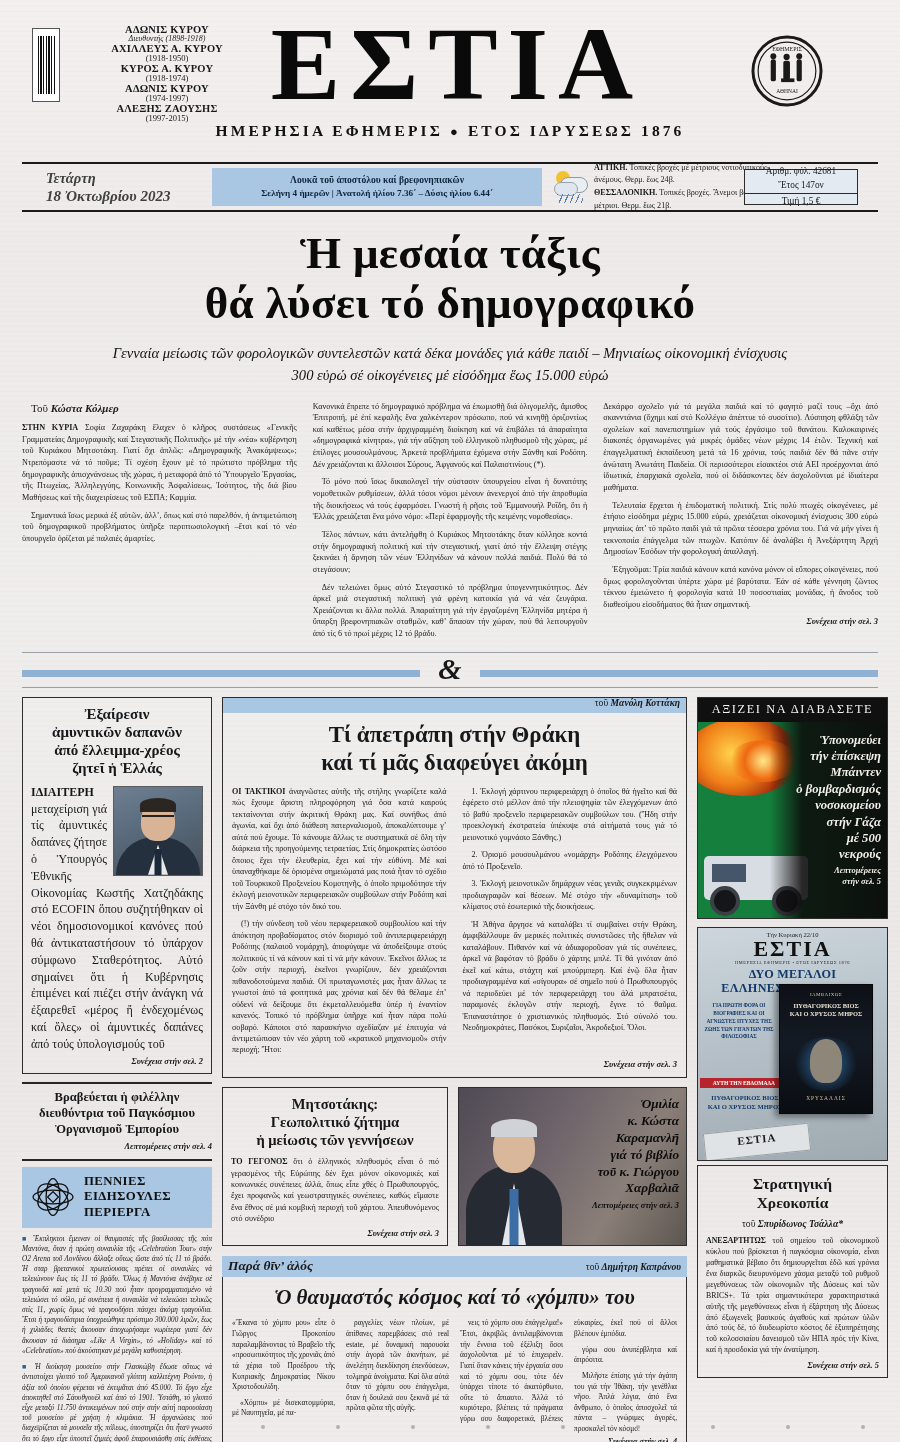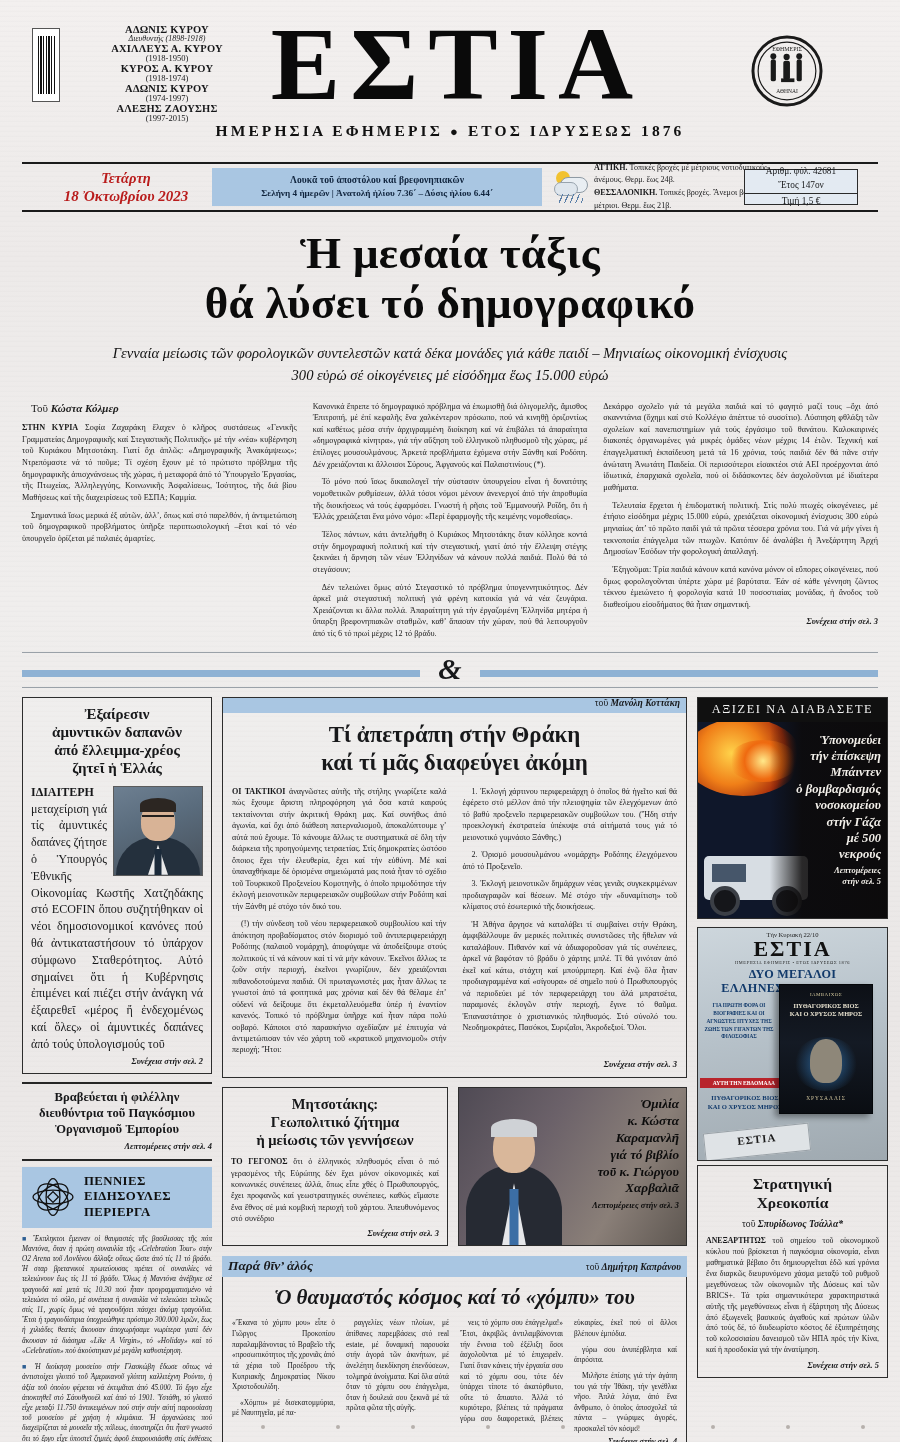--- a/index.html
+++ b/index.html
@@ -57,21 +57,21 @@
   .seal{
     position:absolute;right:54px;top:34px;width:74px;height:74px;border-radius:50%;
   }
 
   
   .datebar{
     position:relative;height:46px;margin-top:2px;
     border-top:2.2px solid #1b1b1b;border-bottom:2.2px solid #1b1b1b;
   }
   .db-cell{position:absolute;top:0;bottom:0;display:flex;flex-direction:column;justify-content:center;}
-  .db-date{left:24px;width:160px;text-align:center;color:#b91c1c;}
+  .db-date{left:24px;width:160px;color:#404040;}
   .db-date .d1{font-size:14.5px;font-weight:700;font-style:italic;line-height:1.25;}
   .db-date .d2{font-size:15px;font-weight:700;font-style:italic;line-height:1.25;}
   .db-saint{
     left:190px;width:330px;background:#a9c6e2;text-align:center;
     color:#10243d;padding:3px 6px;box-sizing:border-box;top:4px;bottom:4px;
   }
   .db-saint .s1{font-size:9.6px;font-weight:700;line-height:1.5;}
   .db-saint .s2{font-size:9.2px;font-weight:700;line-height:1.5;}
   .db-weather{left:530px;width:235px;flex-direction:row;align-items:center;}
   .wicon{width:38px;height:34px;position:relative;flex:0 0 38px;margin-right:4px;}
@@ -189,21 +189,21 @@
   .pta-box{border:1.4px solid #2d2d2d;border-top:none;padding:8px 9px 9px;}
   .pta-box h3{margin:0 0 8px;text-align:center;font-size:21px;font-weight:700;font-style:italic;}
   .fourcol{column-count:4;column-gap:11px;font-size:7.4px;line-height:1.44;text-align:justify;}
   .fourcol p{margin:0 0 5px;text-indent:8px;}
   .fourcol p.first{text-indent:0;}
   .pta-cont{font-size:8.1px;font-style:italic;font-weight:700;text-align:right;margin-top:2px;}
 
   
   .axizei{border:1.4px solid #2d2d2d;}
   .axizei .t{background:#101010;color:#f2f2f2;text-align:center;font-size:12.4px;letter-spacing:1.6px;padding:4px 0 5px;}
-  .axizei .pic{height:196px;position:relative;overflow:hidden;background:#0f172a;}
+  .axizei .pic{height:196px;position:relative;overflow:hidden;background:#15803d;}
   .axizei .pic .fire{position:absolute;left:-14px;top:-4px;width:118px;height:78px;border-radius:50%;
     background:radial-gradient(circle at 40% 45%,#ffd24a 0%,#f07f18 38%,#a9300c 66%,rgba(20,8,4,0) 80%);}
   .axizei .pic .fire2{position:absolute;left:30px;top:18px;width:70px;height:42px;border-radius:50%;
     background:radial-gradient(circle at 50% 50%,#ffe98a 0%,#ef6a10 45%,rgba(30,8,2,0) 78%);}
   .axizei .pic .amb{position:absolute;left:6px;bottom:18px;width:104px;height:44px;background:#d7dde3;border-radius:5px;}
   .axizei .pic .amb:after{content:"";position:absolute;left:8px;top:8px;width:34px;height:18px;background:#46566a;}
   .axizei .pic .w1,.axizei .pic .w2{position:absolute;bottom:2px;width:22px;height:22px;border-radius:50%;background:#15161a;border:4px solid #3b3f46;}
   .axizei .pic .w1{left:12px;}
   .axizei .pic .w2{left:74px;}
   .axizei .pic .shade{position:absolute;inset:0;background:linear-gradient(90deg,rgba(0,0,0,0) 38%,rgba(12,10,10,.86) 55%,rgba(12,10,10,.95) 100%);}

